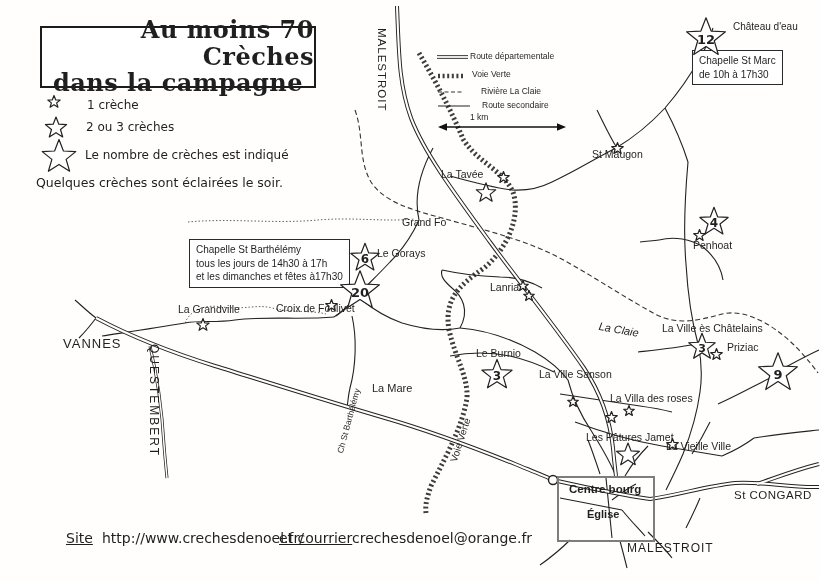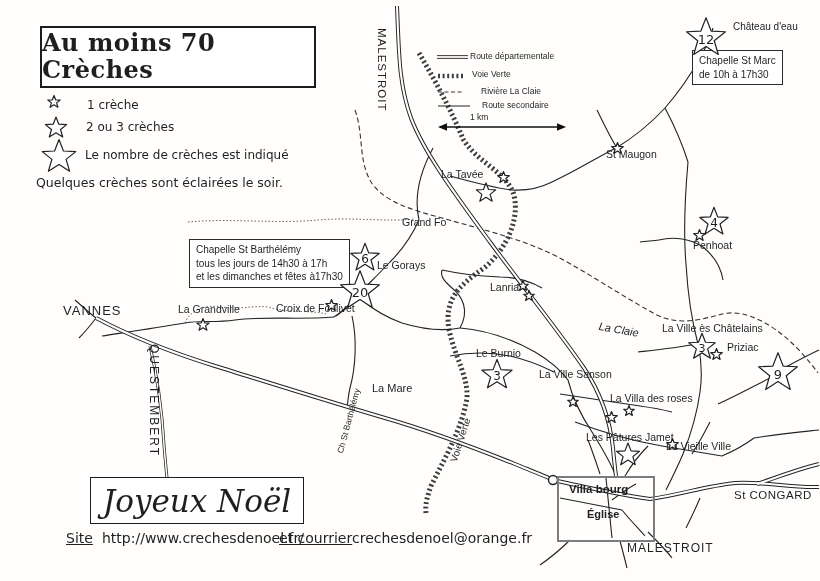--- a/index.html
+++ b/index.html
@@ -15,41 +15,42 @@
   .ital{font-style:italic;}
   .bold{font-weight:bold;}
   .hand{font-family:"DejaVu Sans",sans-serif;}
   
   .title-box{
     position:absolute;left:40px;top:26px;width:272px;height:58px;
     border:2px solid #1c1c1c;background:#fff;display:flex;flex-direction:column;
     align-items:center;justify-content:center;
     font-family:"DejaVu Serif",serif;font-weight:bold;font-size:24px;line-height:1.12;
     letter-spacing:0.5px;
+    text-align:right;
   }
   
   .box{
     position:absolute;border:1.2px solid #2a2a2a;background:#fff;
     padding:3px 6px;font-size:10px;line-height:1.35;white-space:nowrap;
   }
   .bourg-box{
     position:absolute;left:557px;top:476px;width:94px;height:62px;
     border:2.5px solid #7d7d7d;background:transparent;
   }
   .joyeux-box{
     position:absolute;left:90px;top:477px;width:212px;height:45px;
     border:1.4px solid #1c1c1c;background:#fff;display:flex;align-items:center;justify-content:center;
     font-family:"DejaVu Serif",serif;font-style:italic;font-size:31px;
   }
   
   .star{position:absolute;}
   .star svg{display:block;width:100%;height:100%;overflow:visible;}
   .star-num{
     position:absolute;inset:0;display:flex;align-items:center;justify-content:center;
-    padding-top:2px;font-weight:normal;font-family:"DejaVu Sans",sans-serif;
+    padding-top:2px;font-weight:bold;font-family:"DejaVu Sans",sans-serif;
   }
   .n13{font-size:13px;} .n12{font-size:12px;} .n11{font-size:11px;}
   .footer-line{position:absolute;left:16px;top:528px;width:820px;height:20px;font-family:"DejaVu Sans",sans-serif;font-size:14px;}
   .footer-line span{position:absolute;white-space:nowrap;}
   .u{text-decoration:underline;}
 </style>
 </head>
 <body>
 
 <div class="page">
@@ -141,20 +142,21 @@
       <line x1="438" y1="106" x2="470" y2="106" stroke="#222" stroke-width="1"></line>
 
       <line x1="440" y1="127" x2="564" y2="127" stroke="#111" stroke-width="1.4"></line>
       <polygon points="438,127 447,123.2 447,130.8" fill="#111"></polygon>
       <polygon points="566,127 557,123.2 557,130.8" fill="#111"></polygon>
     </g>
   </svg>
 
   <div class="title-box">
     <div>Au moins 70 Crèches</div>
+    <div>dans la campagne</div>
   </div>
 
   <div class="star" style="left:47px;top:95px;width:14px;height:14px">
       <svg viewBox="0 0 24 24">
         <use href="#star5"></use>
       </svg>
     </div>
   <div class="star" style="left:44px;top:116px;width:24px;height:24px">
       <svg viewBox="0 0 24 24">
         <use href="#star5"></use>
@@ -180,34 +182,34 @@
     <div>Chapelle St Marc</div>
     <div>de 10h à 17h30</div>
   </div>
   <div class="box" style="left:189px;top:239px">
     <div>Chapelle St Barthélémy</div>
     <div>tous les jours de 14h30 à 17h</div>
     <div>et les dimanches et fêtes à17h30</div>
   </div>
 
   <div class="bourg-box"></div>
-  <span class="lbl bold" style="left:569px;top:483px;font-size:11.5px">Villa bourg</span>
+  <span class="lbl bold" style="left:569px;top:483px;font-size:11.5px">Centre bourg</span>
   <span class="lbl bold" style="left:587px;top:508px;font-size:11px">Église</span>
 
   <span class="lbl town rot" style="left:388px;top:28px;transform:rotate(90deg);font-size:11.5px">MALESTROIT</span>
-  <span class="lbl town" style="left:63px;top:304px">VANNES</span>
+  <span class="lbl town" style="left:63px;top:337px">VANNES</span>
   <span class="lbl town rot" style="left:160px;top:344px;transform:rotate(90deg);font-size:12px;letter-spacing:2px">QUESTEMBERT</span>
   <span class="lbl town" style="left:627px;top:542px;font-size:12px">MALESTROIT</span>
   <span class="lbl" style="left:734px;top:489px;font-size:11.5px;letter-spacing:0.5px">St CONGARD</span>
 
   <span class="lbl" style="left:733px;top:21px;font-size:10px">Château d'eau</span>
-  <span class="lbl" style="left:606px;top:149px">St Maugon</span>
+  <span class="lbl" style="left:592px;top:149px">St Maugon</span>
   <span class="lbl" style="left:441px;top:169px">La Tavée</span>
   <span class="lbl" style="left:402px;top:217px">Grand Fo</span>
-  <span class="lbl" style="left:377px;top:260px">Le Gorays</span>
+  <span class="lbl" style="left:377px;top:248px">Le Gorays</span>
   <span class="lbl" style="left:693px;top:240px">Penhoat</span>
   <span class="lbl" style="left:178px;top:304px">La Grandville</span>
   <span class="lbl" style="left:276px;top:303px">Croix de Foulivet</span>
   <span class="lbl" style="left:490px;top:282px">Lanria</span>
   <span class="lbl" style="left:476px;top:348px">Le Burnio</span>
   <span class="lbl" style="left:539px;top:369px">La Ville Sanson</span>
   <span class="lbl" style="left:662px;top:323px">La Ville ès Châtelains</span>
   <span class="lbl" style="left:727px;top:342px">Priziac</span>
   <span class="lbl" style="left:372px;top:382px;font-size:11px">La Mare</span>
   <span class="lbl" style="left:610px;top:393px">La Villa des roses</span>
@@ -324,23 +326,20 @@
       <svg viewBox="0 0 24 24">
         <use href="#star5"></use>
       </svg>
     </div>
   <div class="star" style="left:666px;top:438px;width:13px;height:13px">
       <svg viewBox="0 0 24 24">
         <use href="#star5"></use>
       </svg>
     </div>
 
-  <div class="joyeux-box">
-    <span>Joyeux Noël</span>
-  </div>
   <div class="footer-line">
     <span class="u" style="left:50px;top:2px">Site</span>
     <span style="left:86px;top:2px">http://www.crechesdenoel.fr/</span>
     <span class="u" style="left:263px;top:2px">et courrier</span>
     <span style="left:336px;top:2px">crechesdenoel@orange.fr</span>
   </div>
 
 </div>
 
 </body></html>

